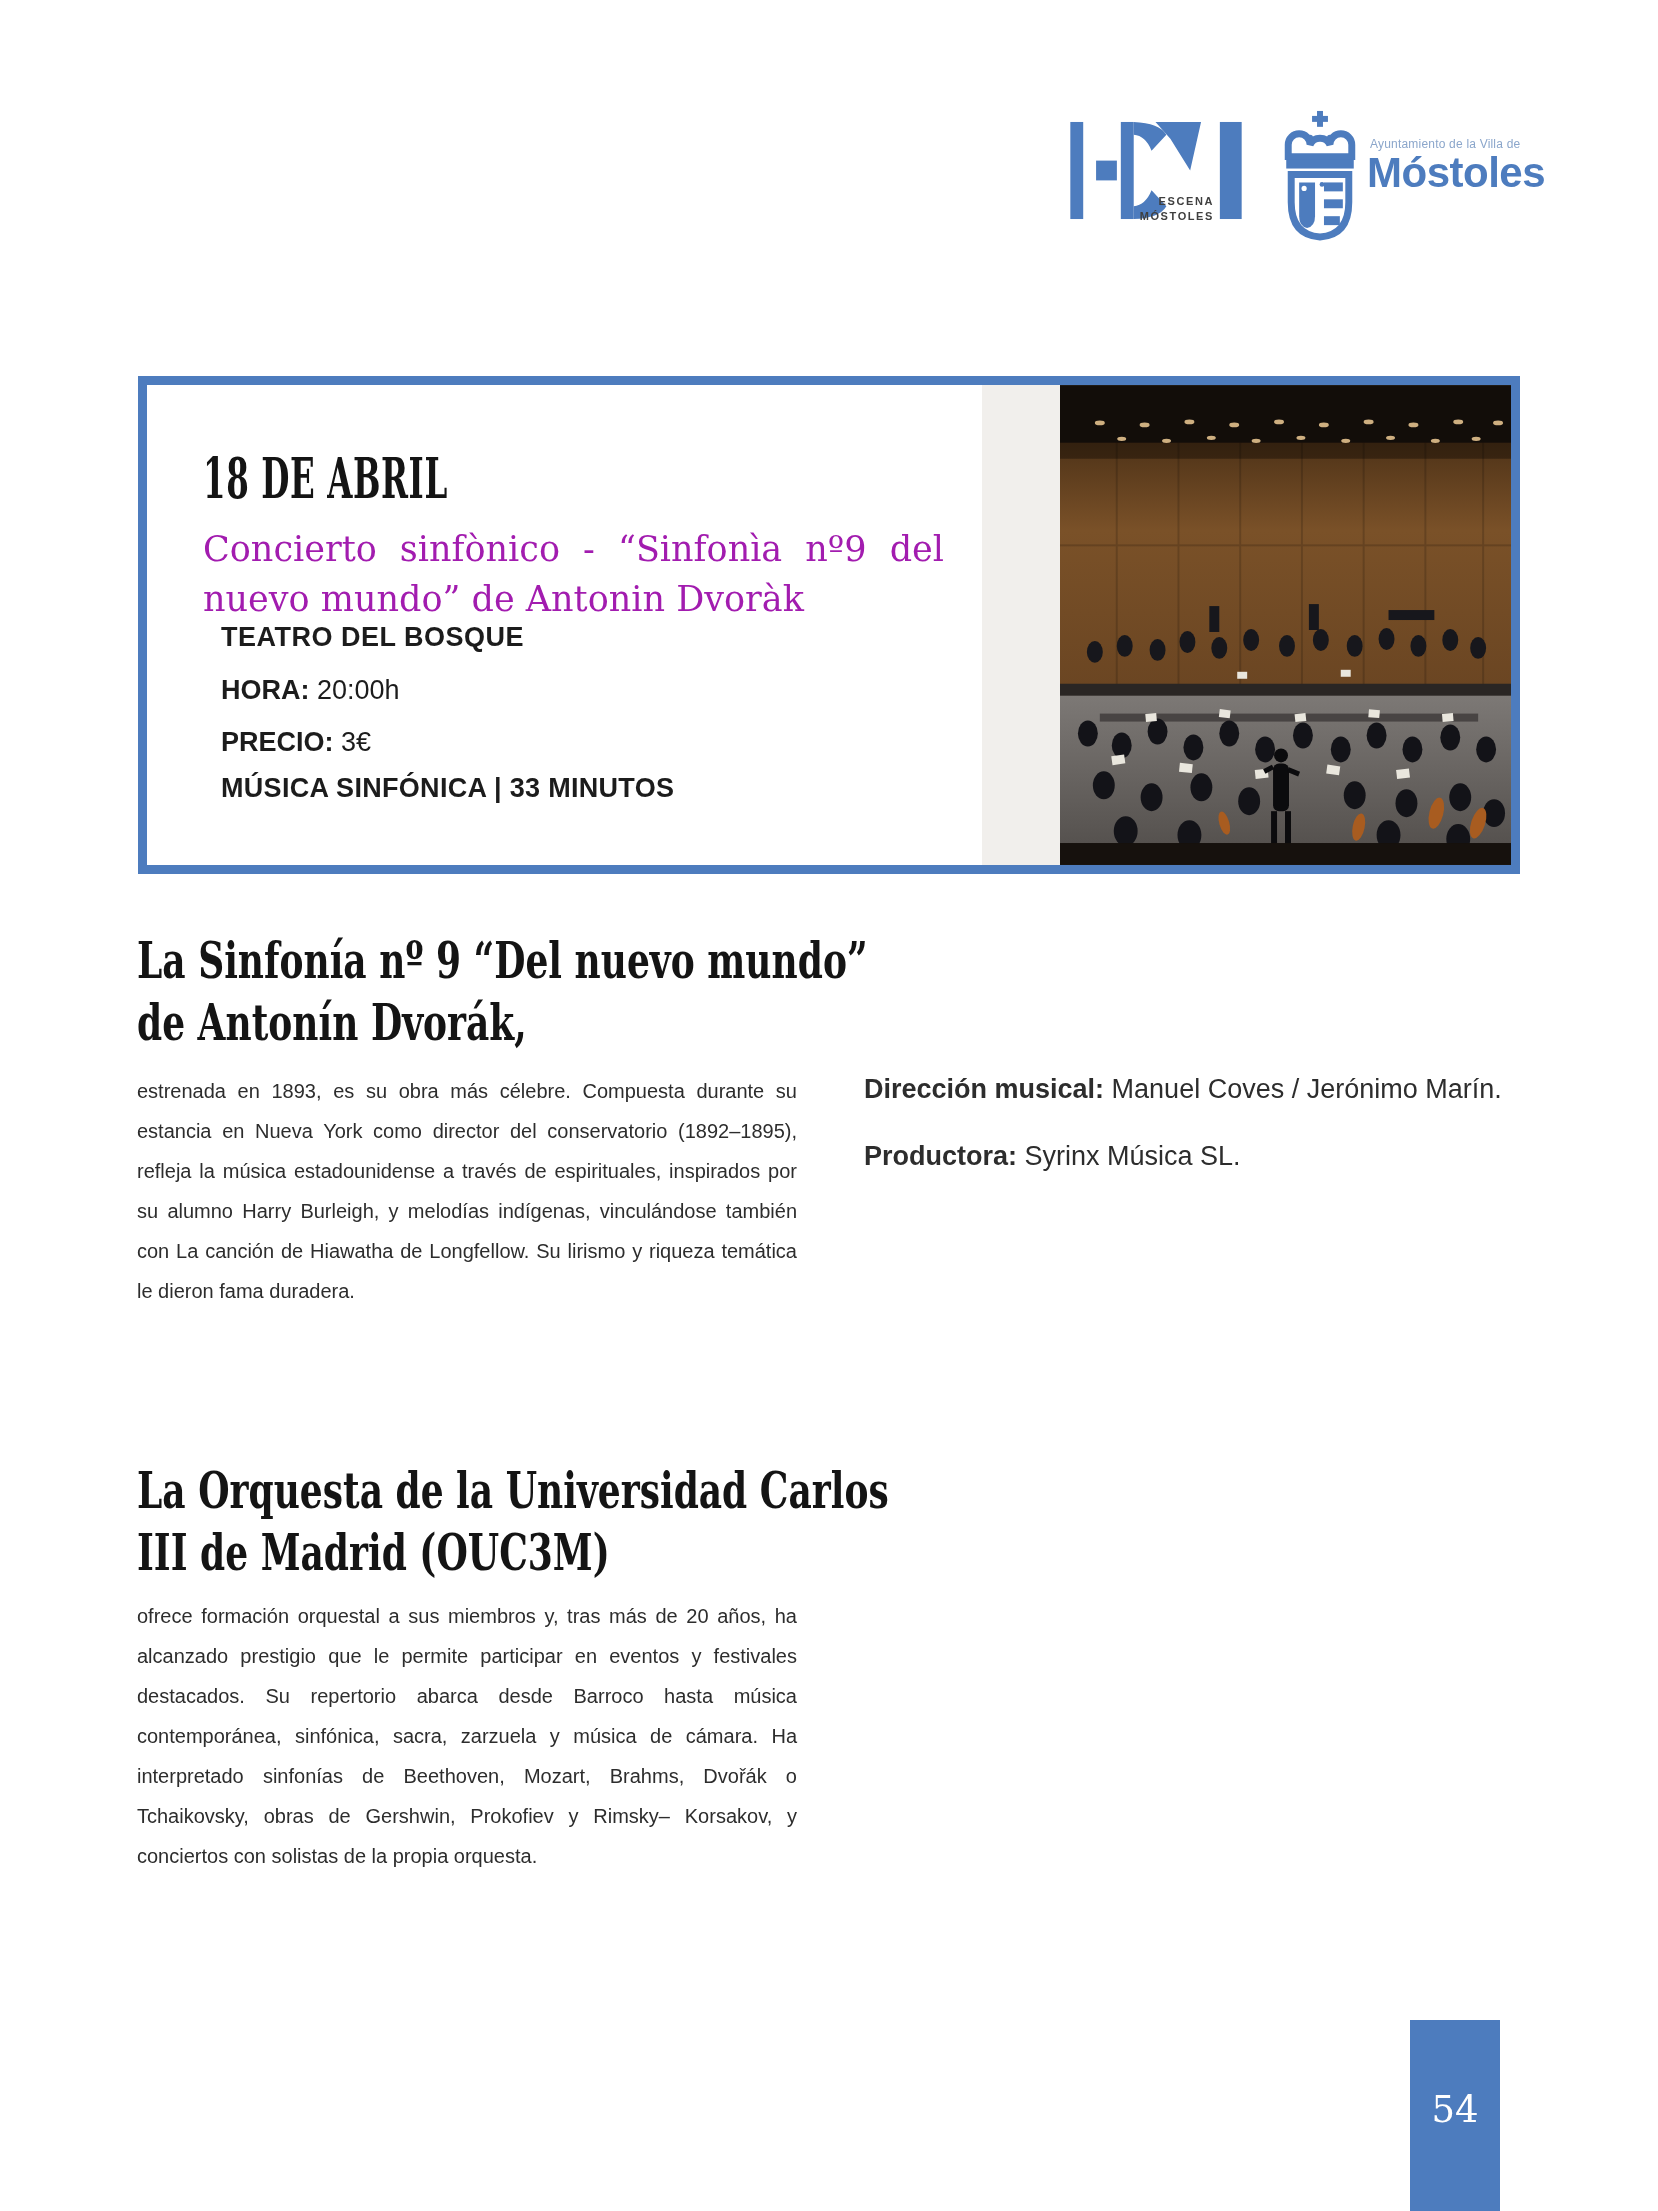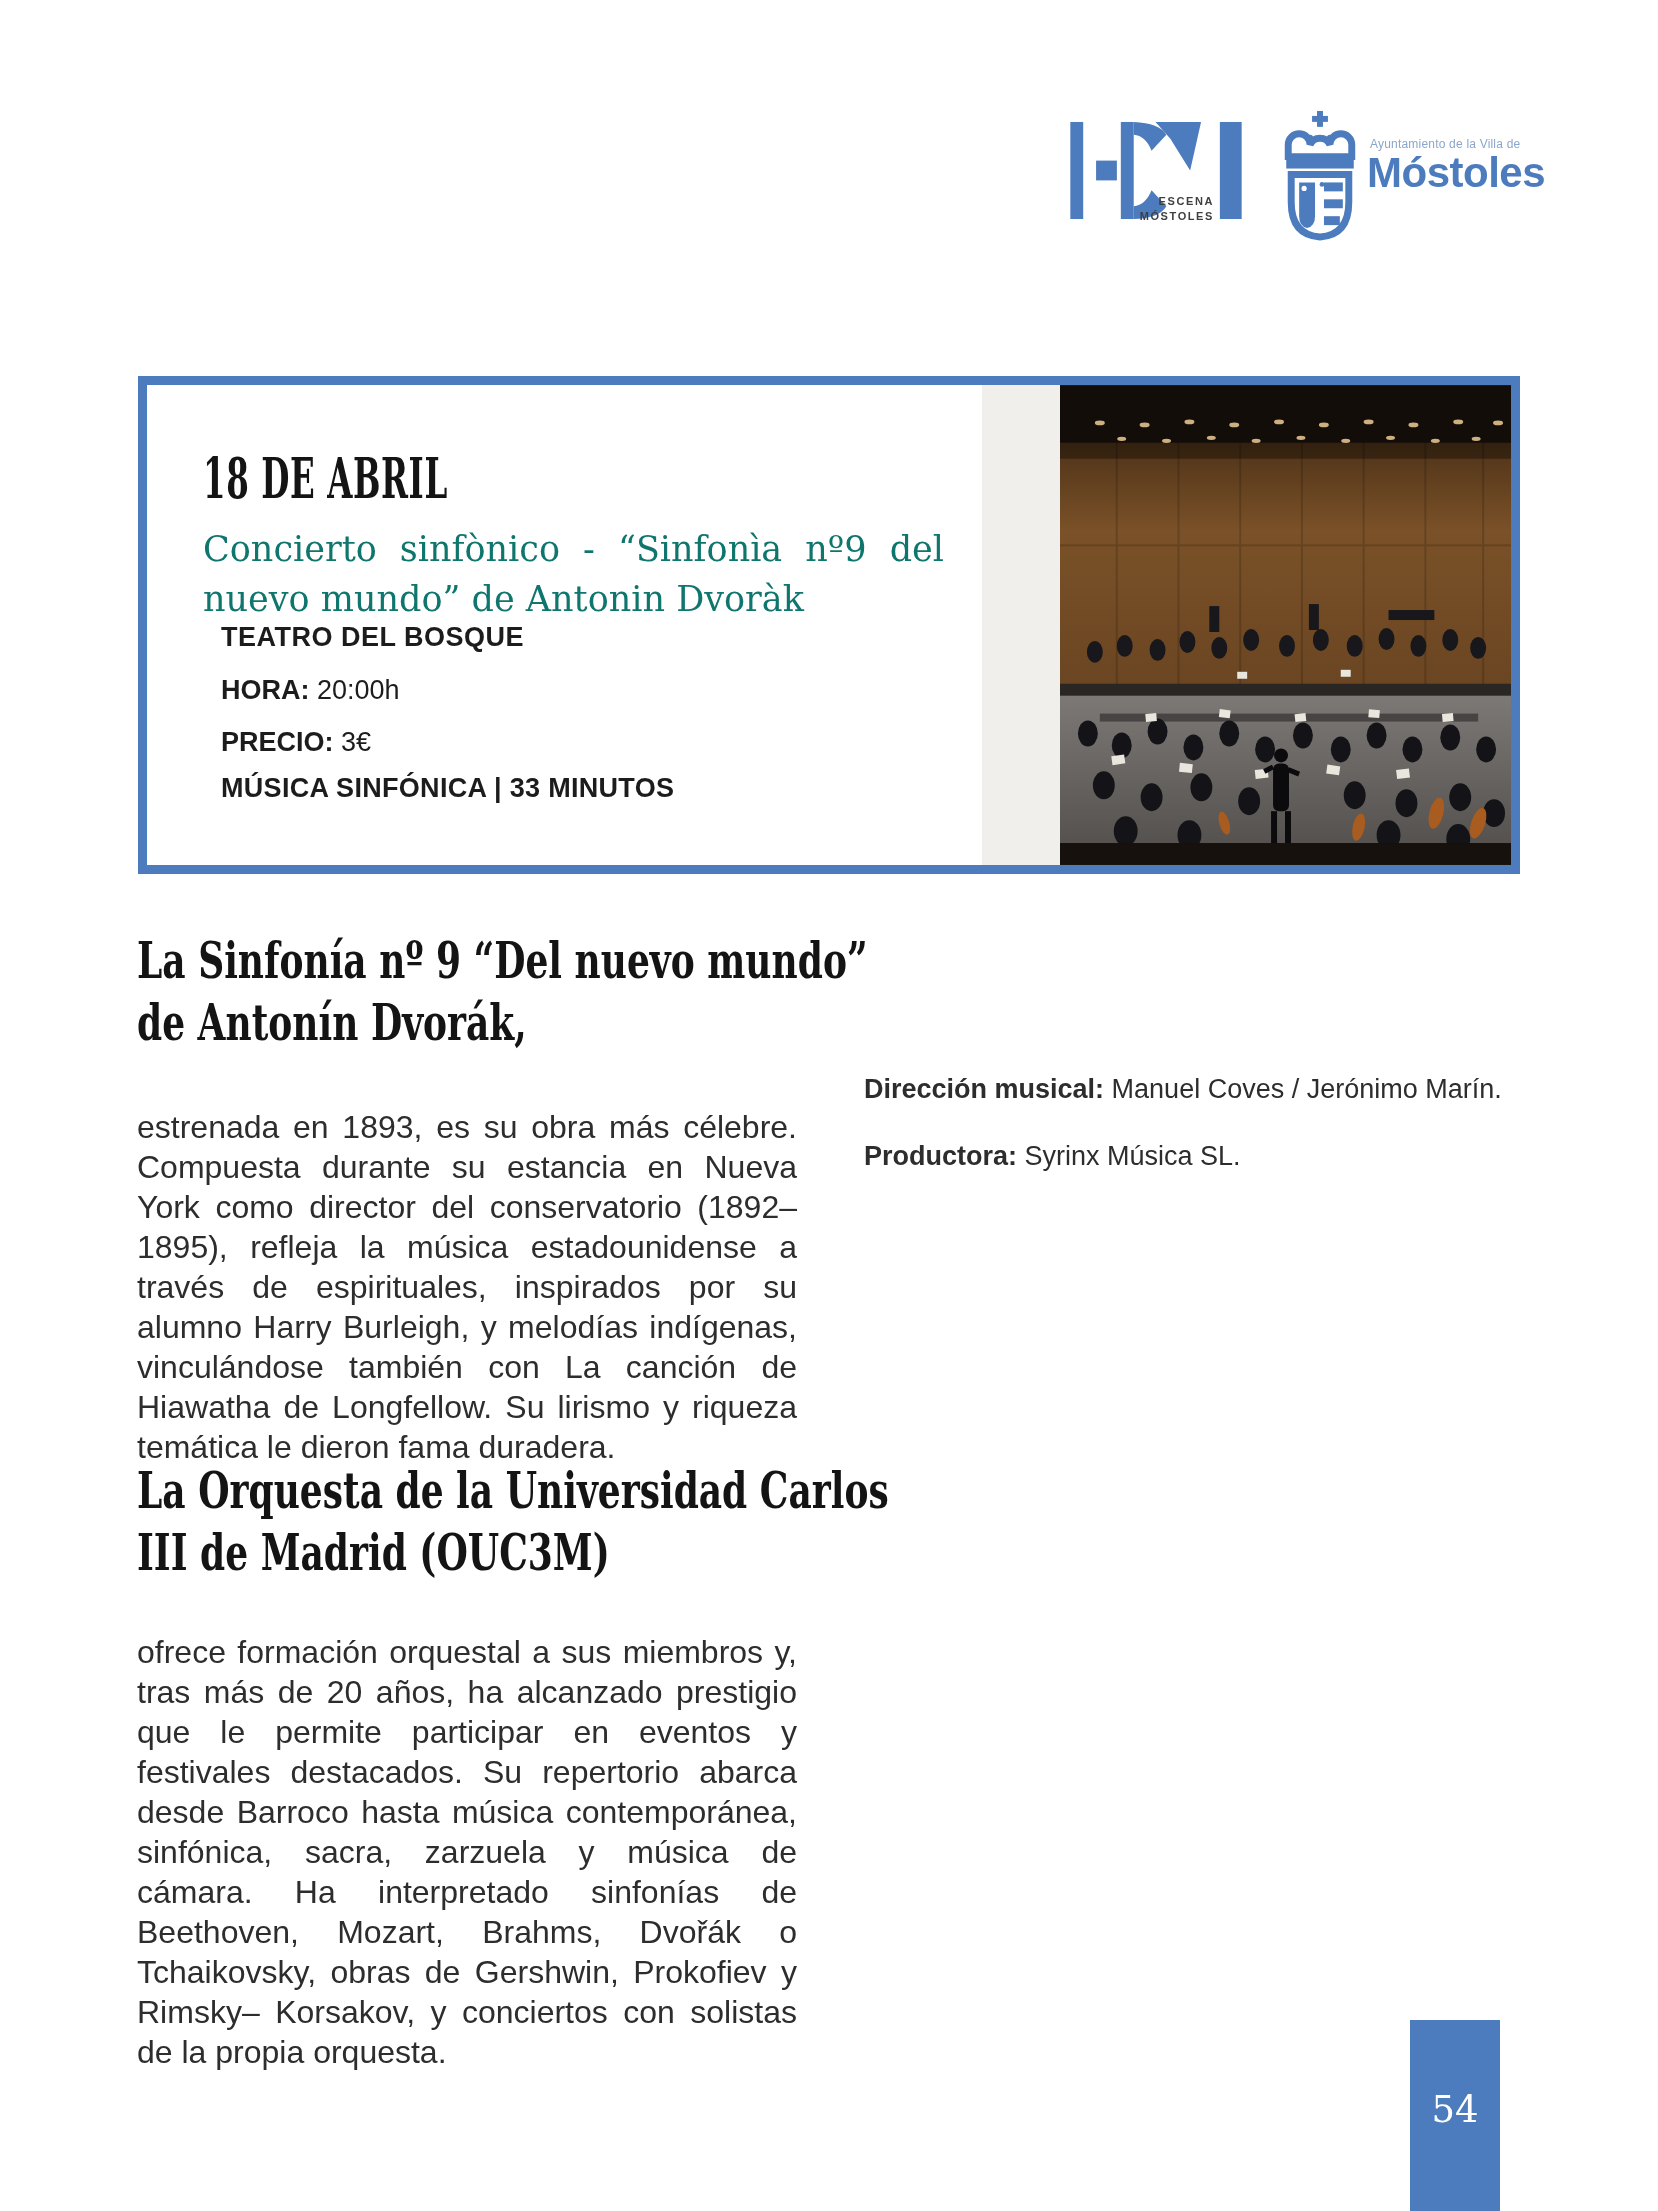--- a/index.html
+++ b/index.html
@@ -23,38 +23,38 @@
   .event-card { position:absolute; left:138px; top:376px; width:1382px; height:498px;
                 border:9px solid #4d7cbe; background:#ffffff; }
   .card-sep { position:absolute; left:835px; top:0; width:79px; height:480px; background:#f1efec; }
   .card-photo { position:absolute; left:913px; top:0; width:451px; height:480px; }
   .card-body { position:absolute; left:56px; top:0; width:741px; height:480px; }
   .card-date { position:absolute; left:0; top:60px; font-family:"DejaVu Serif","Liberation Serif",serif;
                font-weight:bold; font-size:56px; color:#141414; transform:scaleX(.58);
                transform-origin:left top; white-space:nowrap; letter-spacing:1px; }
   .card-title { position:absolute; left:0; top:139px; width:741px;
                 font-family:"DejaVu Serif","Liberation Serif",serif; font-size:35px; line-height:50px;
-                color:#0f766e; }
+                color:#a21caf; }
   .card-title .l1 { text-align:justify; text-align-last:justify; }
   .card-info { position:absolute; left:18px; width:756px; font-size:27px; color:#1c1c1c; white-space:nowrap; }
   .ci-venue { top:237px; font-weight:600; letter-spacing:0.5px; }
   .ci-hora  { top:290px; }
   .ci-precio{ top:342px; }
   .ci-genre { top:388px; font-weight:bold; letter-spacing:0.3px; }
   .card-info .lbl { font-weight:600; }
 
   
   .h-serif { position:absolute; left:137px; font-family:"DejaVu Serif","Liberation Serif",serif;
              font-weight:bold; font-size:50px; line-height:62px; color:#141414;
              transform:scaleX(.72); transform-origin:left top; white-space:nowrap; }
   .h1 { top:930px; }
   .h2 { top:1460px; }
 
   
-  .body-col { position:absolute; font-size:32px; line-height:40px; text-align:justify; color:#2d2d2d;margin-top:36px; }
+  .body-col { position:absolute; font-size:20px; line-height:40px; text-align:justify; color:#2d2d2d; }
   .p1 { left:137px; top:1071px; width:660px; }
   .p2 { left:137px; top:1596px; width:660px; }
   .credits { position:absolute; left:864px; top:1069px; width:659px; font-size:27px; line-height:40px; }
   .credit-row { margin-bottom:27px; text-align:justify; }
   .credit-row .lbl { font-weight:bold; }
 
   
   .page-num-box { position:absolute; left:1410px; top:2020px; width:90px; height:192px; background:#4d7cbe; }
   .page-num { display:block; margin-top:68px; text-align:center; color:#ffffff;
               font-family:"DejaVu Serif","Liberation Serif",serif; font-size:37px; }

